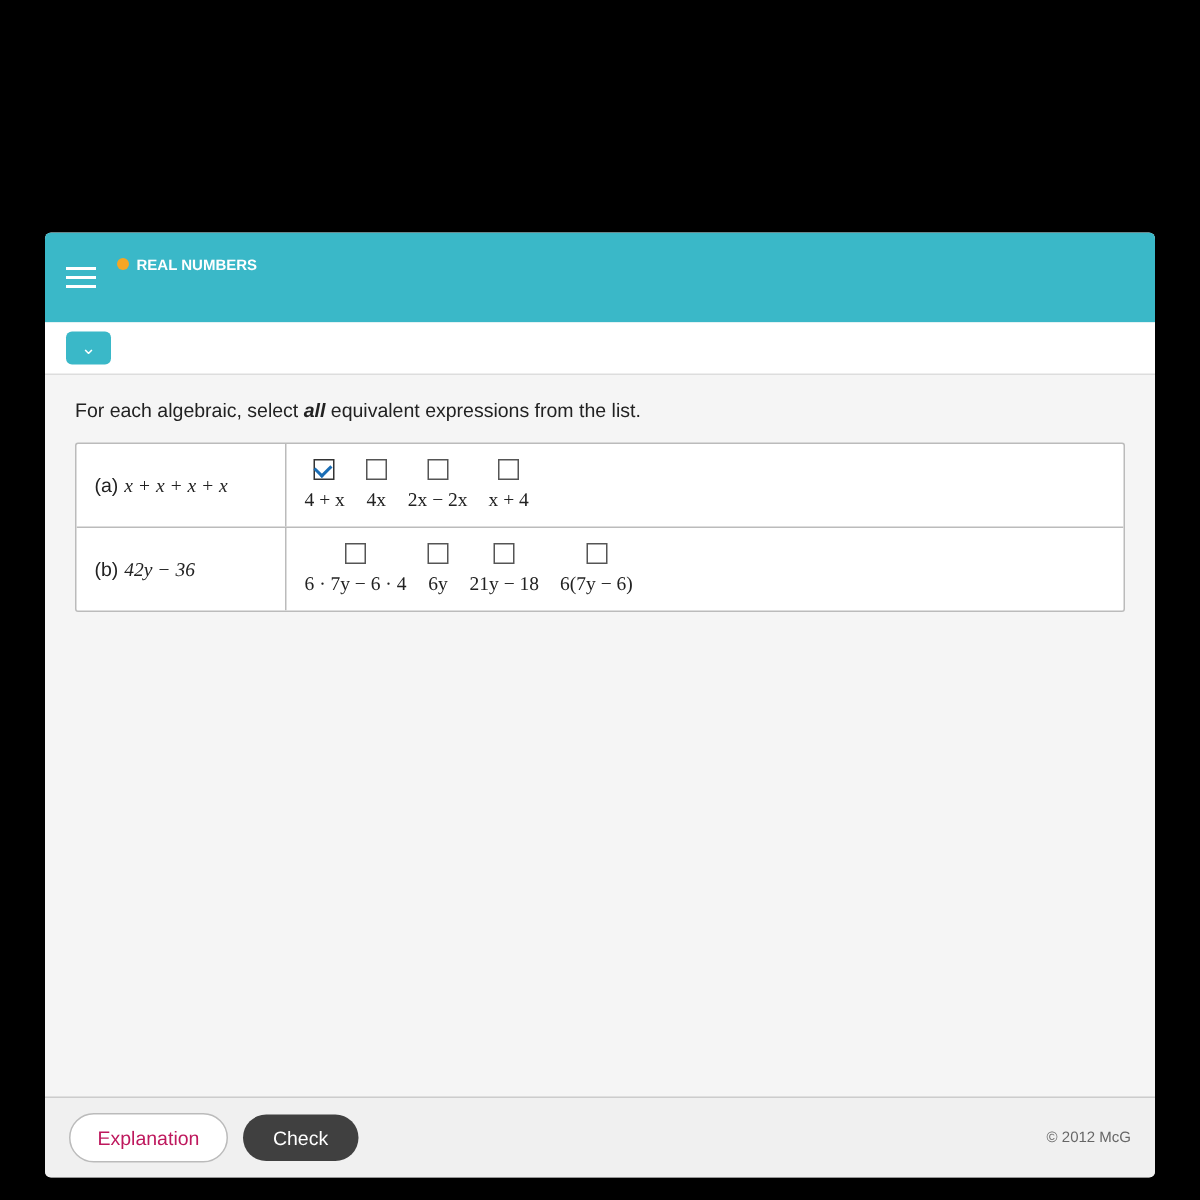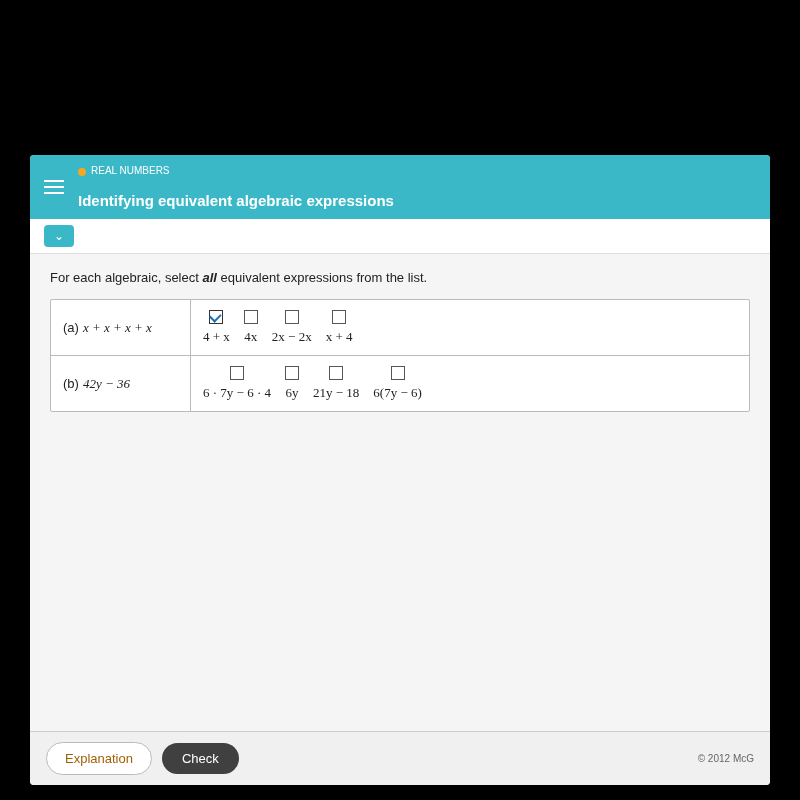--- a/index.html
+++ b/index.html
@@ -50,23 +50,23 @@
     }
 
     .header-text {
       display: flex;
       flex-direction: column;
     }
 
     .header-subtitle {
       color: #fff;
       font-size: 10px;
-      font-weight: 400;
-      display: flex;
-      align-items: flex-end;
+      font-weight: 700;
+      display: flex;
+      align-items: flex-start;
       gap: 5px;
       margin-bottom: 16px;
     }
 
     .orange-dot {
       width: 8px;
       height: 8px;
       background: #f5a623;
       border-radius: 50%;
       display: inline-block;
@@ -223,21 +223,21 @@
       align-items: center;
       gap: 10px;
     }
 
     .explanation-btn {
       background: #fff;
       border: 1.5px solid #bbb;
       border-radius: 20px;
       padding: 8px 18px;
       font-size: 13px;
-      color: #a16207;
+      color: #be185d;
       cursor: pointer;
     }
 
     .check-btn {
       background: #404040;
       border: none;
       border-radius: 20px;
       padding: 8px 20px;
       font-size: 13px;
       color: #fff;
@@ -263,21 +263,20 @@
     <div class="hamburger-icon">
       <span></span>
       <span></span>
       <span></span>
     </div>
     <div class="header-text">
       <div class="header-subtitle">
         <span class="orange-dot"></span>
         <span>REAL NUMBERS</span>
       </div>
-      <div class="header-title">Identifying equivalent algebraic expressions</div>
     </div>
   </div>
 
   <div class="content">
     <div class="chevron-bar">
       <button class="chevron-btn">⌄</button>
     </div>
 
     <div class="main-content">
       <div class="instruction">

